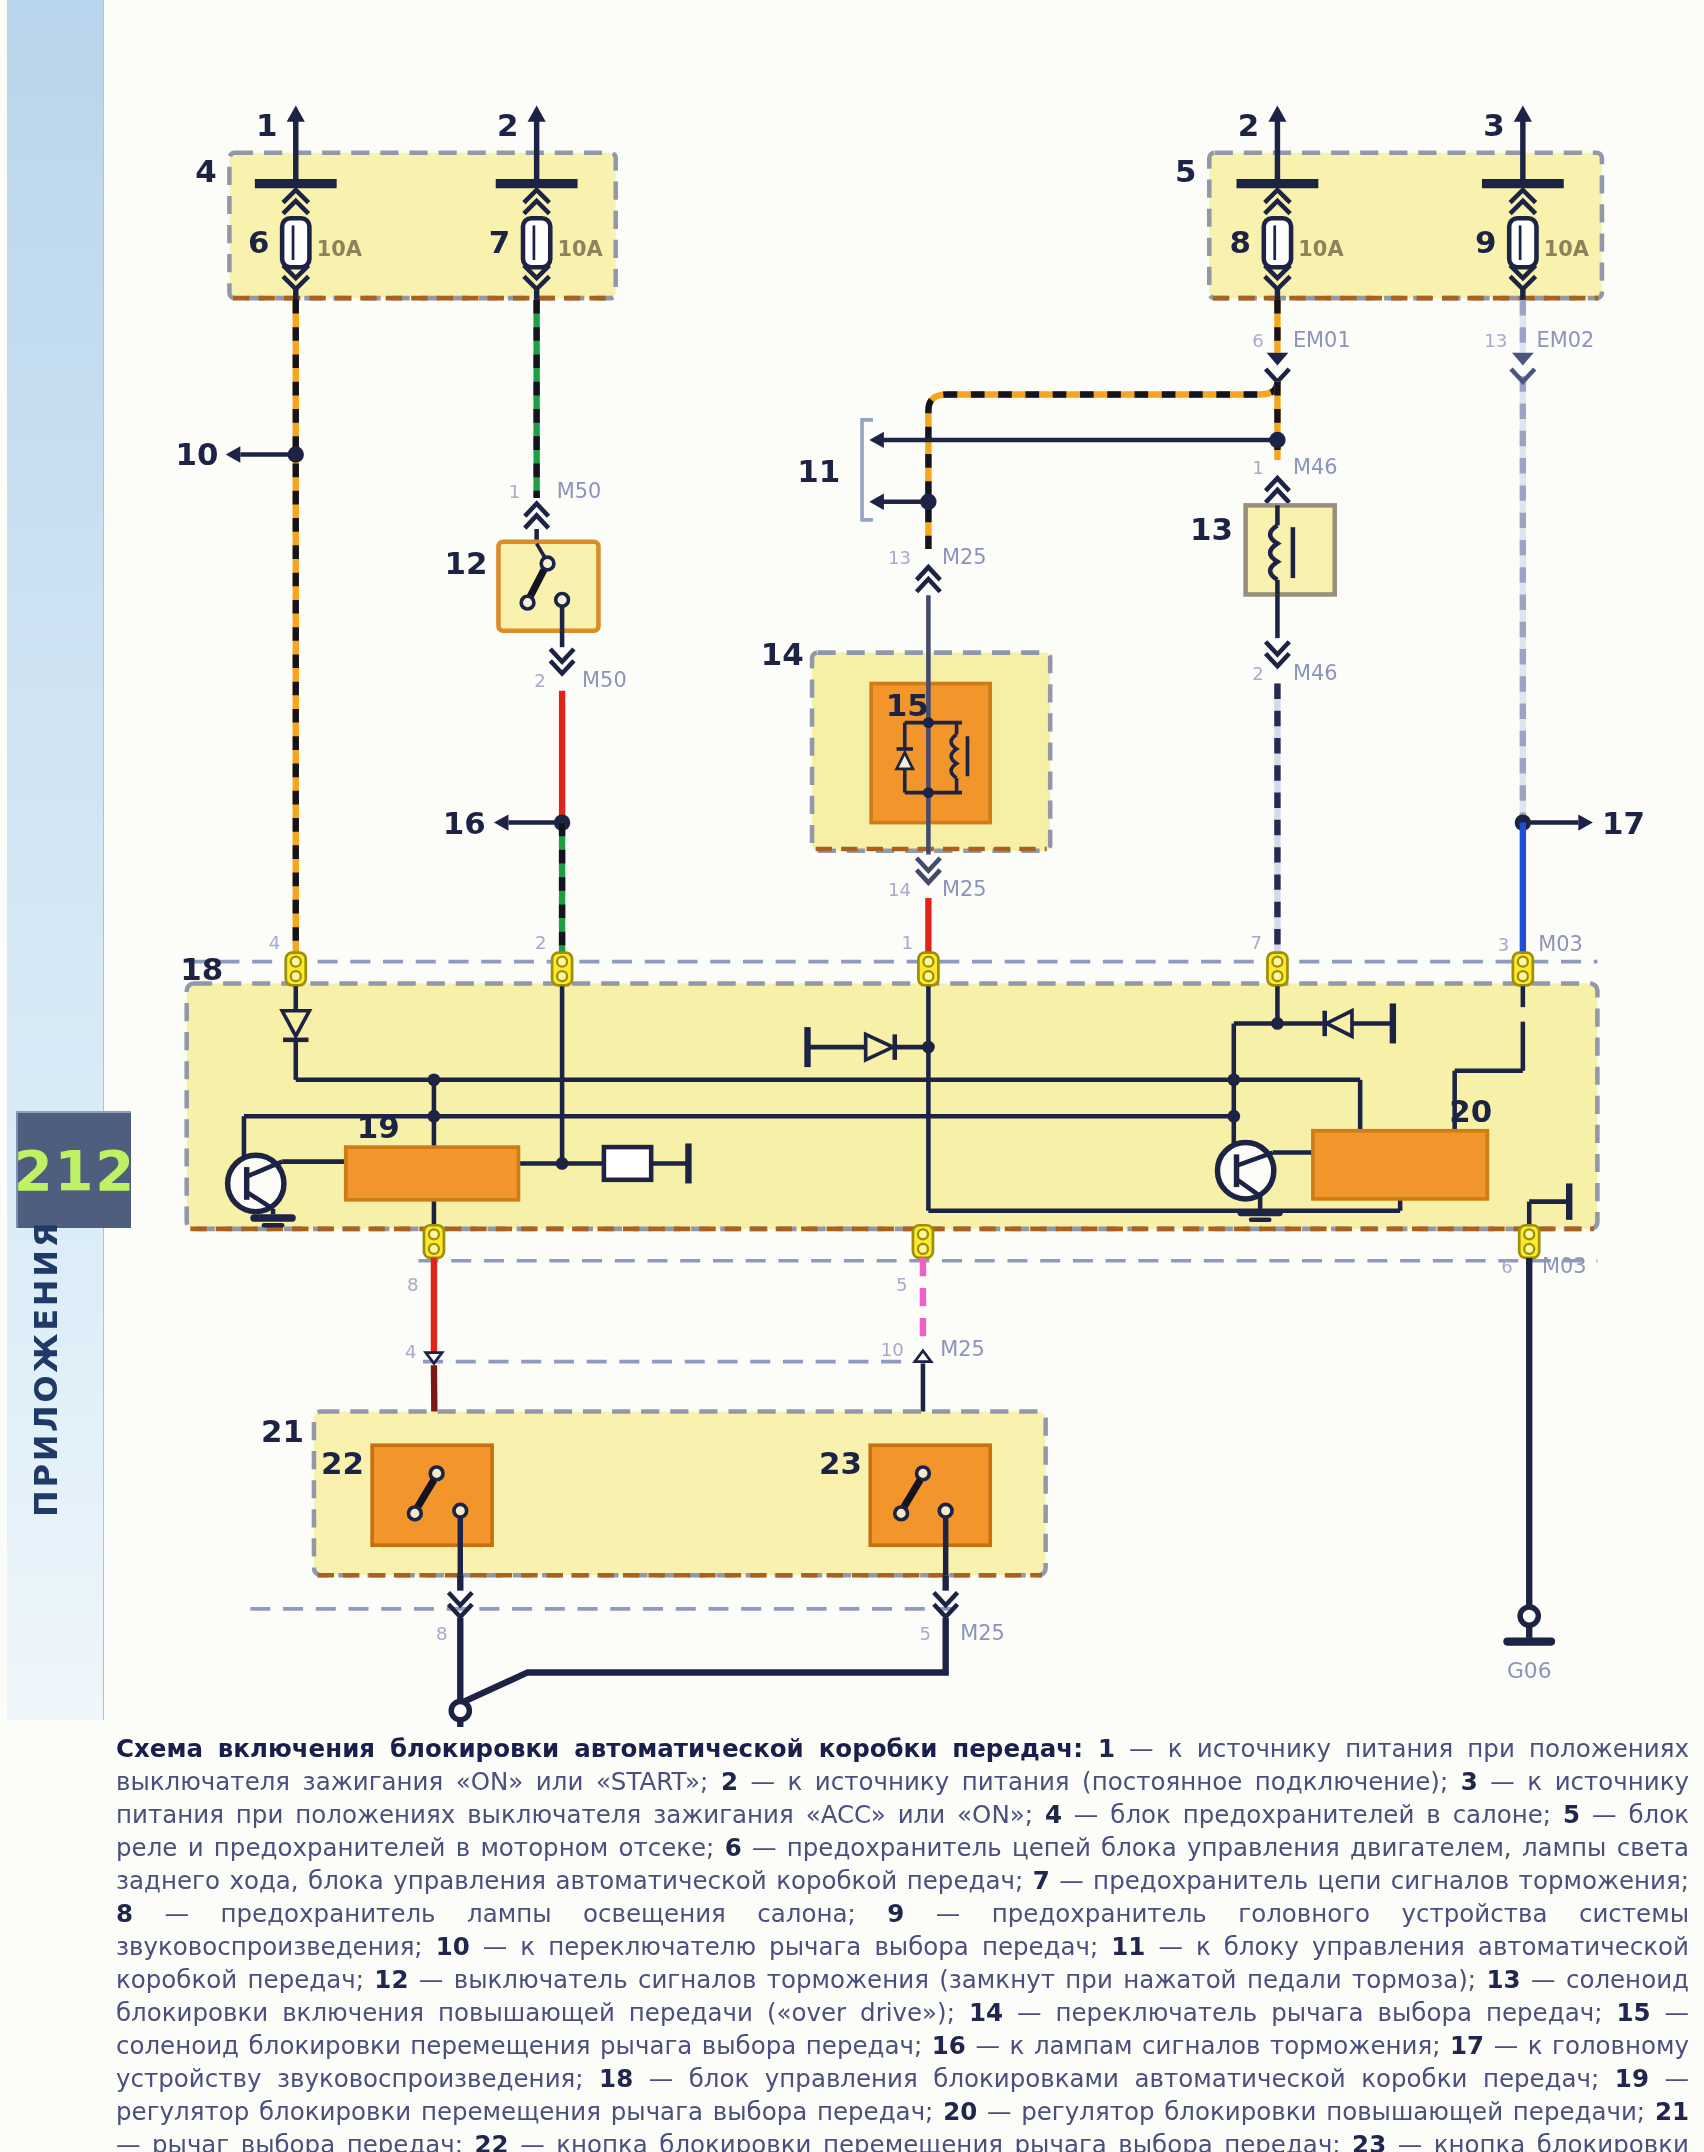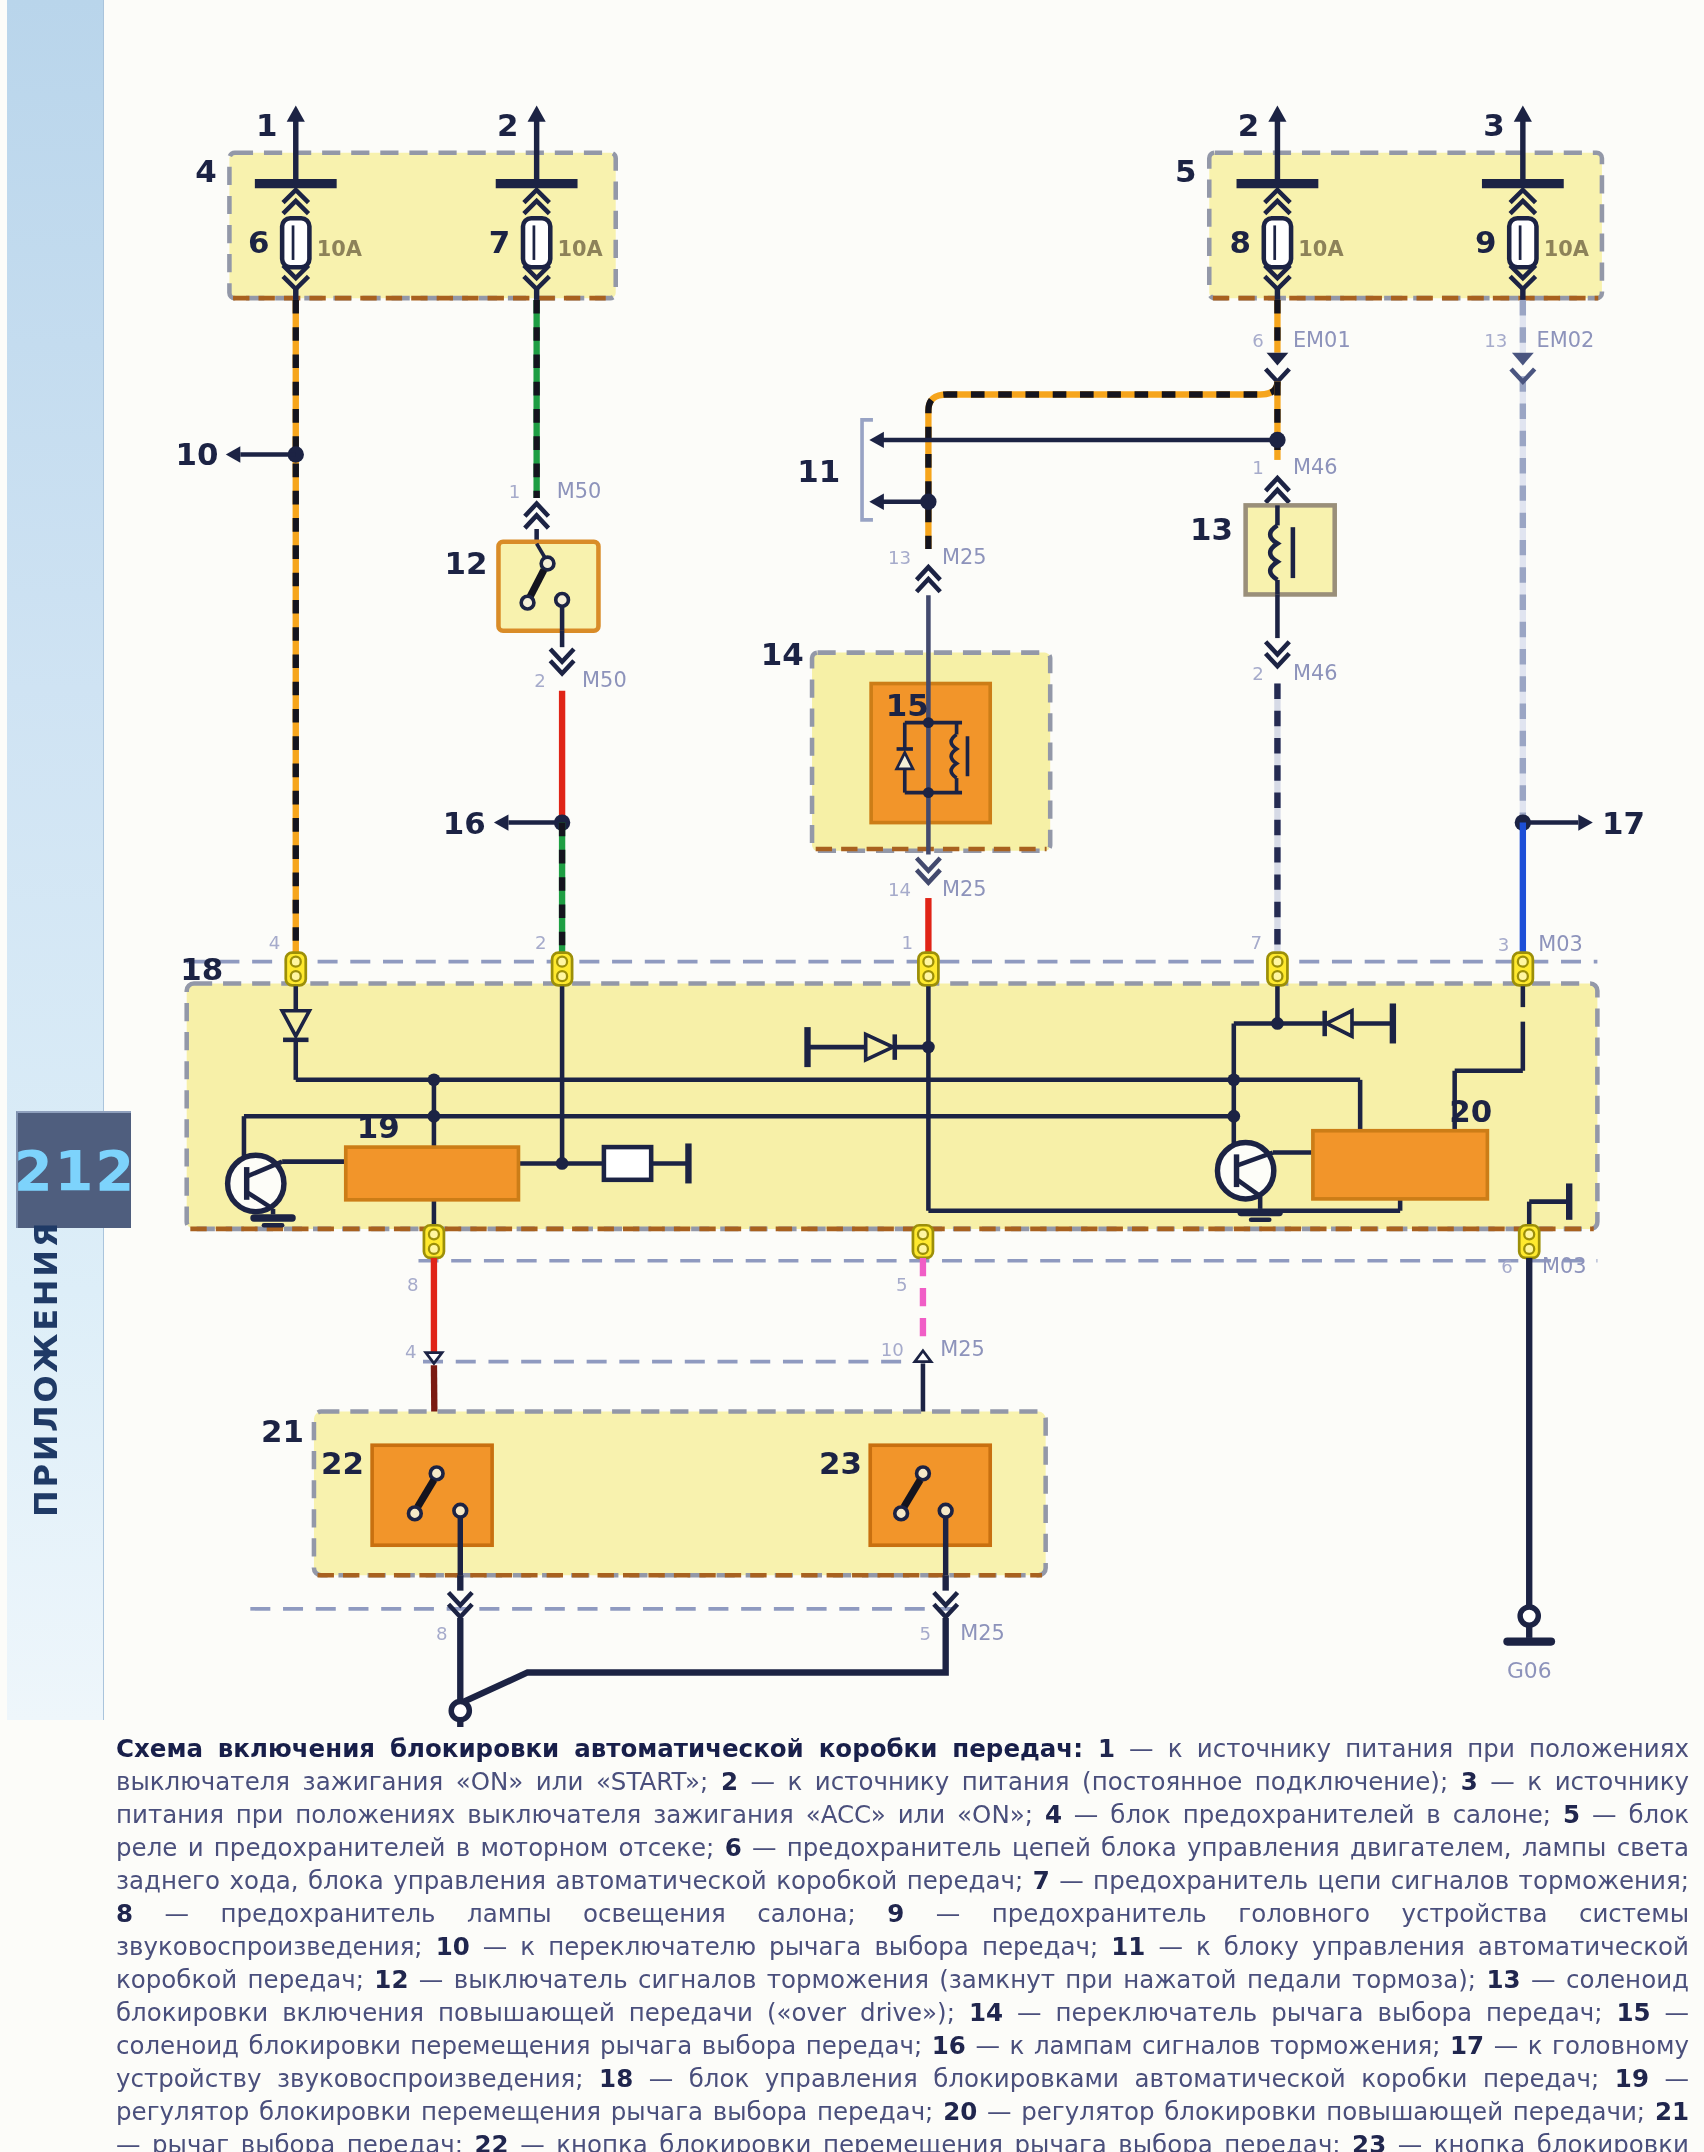--- a/index.html
+++ b/index.html
@@ -4,21 +4,21 @@
 <style>
   html,body{margin:0;padding:0;background:#e8e8e4;}
   .page{position:relative;width:1705px;height:2153px;background:#fcfcf9;overflow:hidden;
         font-family:"DejaVu Sans","Liberation Sans",sans-serif;}
   .sidebar-strip{position:absolute;left:7.3px;top:0;width:96px;height:1720px;
         background:linear-gradient(180deg,#b9d5eb 0%,#cfe3f3 40%,#ddeef8 75%,#eef6fb 100%);
         border-right:1.8px solid #aac4dc;}
   .page-number-box{position:absolute;left:16.4px;top:1111px;width:113px;height:115px;
         background:#4f5e7e;border-top:2.7px solid #8fa0bd;border-left:2.7px solid #7e90ae;
         display:flex;align-items:center;justify-content:center;}
-  .page-number-box span{color:#7dd3fc;font-weight:bold;font-size:56px;letter-spacing:1.8px;}
+  .page-number-box span{color:#bef264;font-weight:bold;font-size:56px;letter-spacing:1.8px;}
   .sidebar-vertical-label{position:absolute;left:27px;top:1244px;height:273px;width:55px;
         writing-mode:vertical-rl;transform:rotate(180deg);
         color:#1f3a66;font-weight:bold;font-size:32px;letter-spacing:2.7px;text-align:center;}
   svg.diagram{position:absolute;left:0;top:0;}
   .caption{position:absolute;left:116px;top:1732px;width:1573px;
         font-size:24.5px;line-height:33px;color:#4a4f7c;text-align:justify;}
   .cap-title{font-weight:bold;color:#181f4a;margin-top:24px;}
   .cap-num{font-weight:bold;color:#20264e;}
   text{font-family:"DejaVu Sans","Liberation Sans",sans-serif;}
   .lbl-big{font-size:34px;font-weight:bold;fill:#1c2344;}

